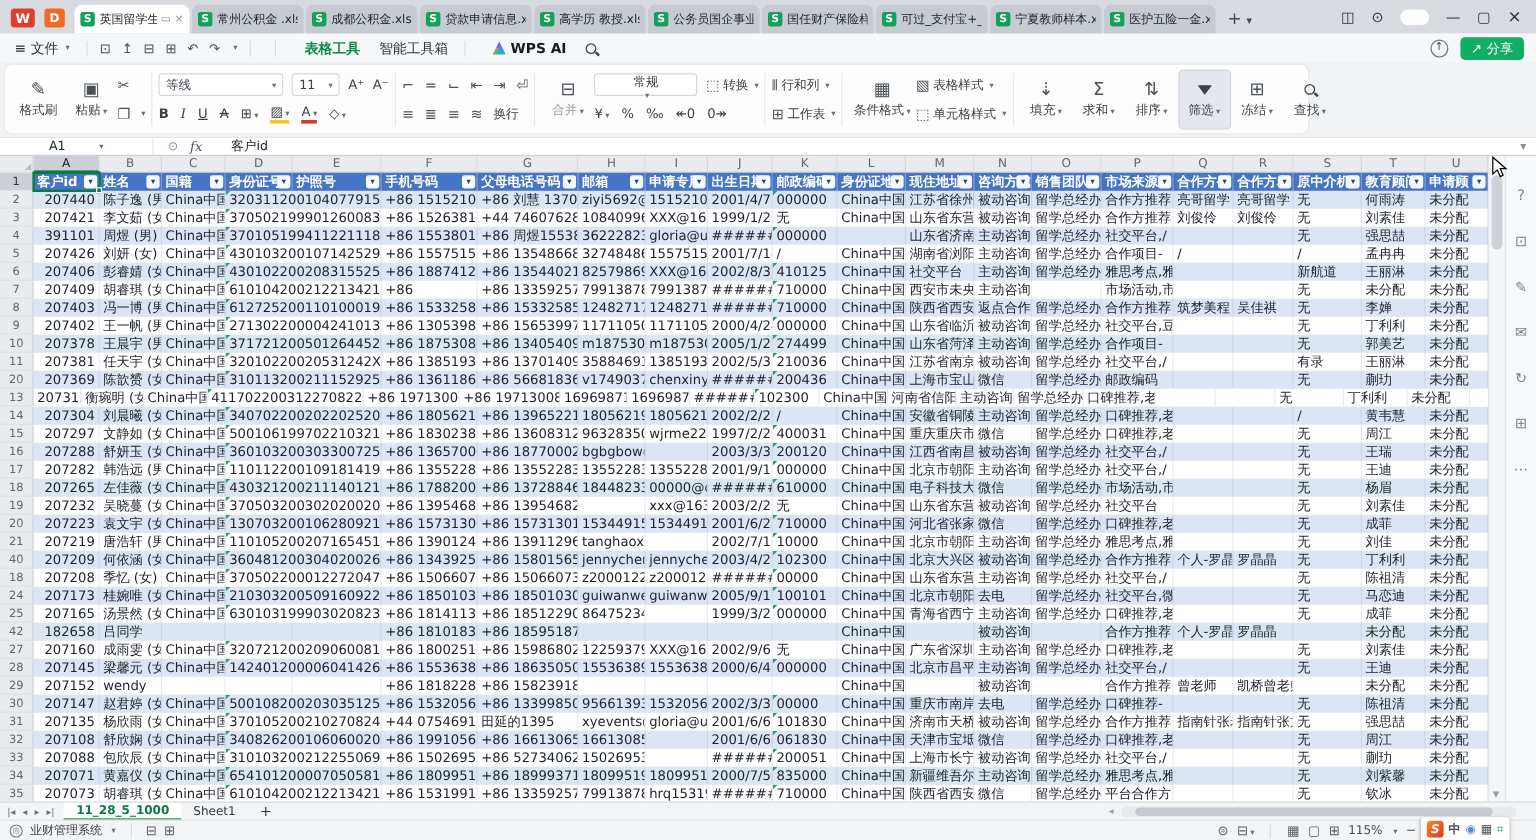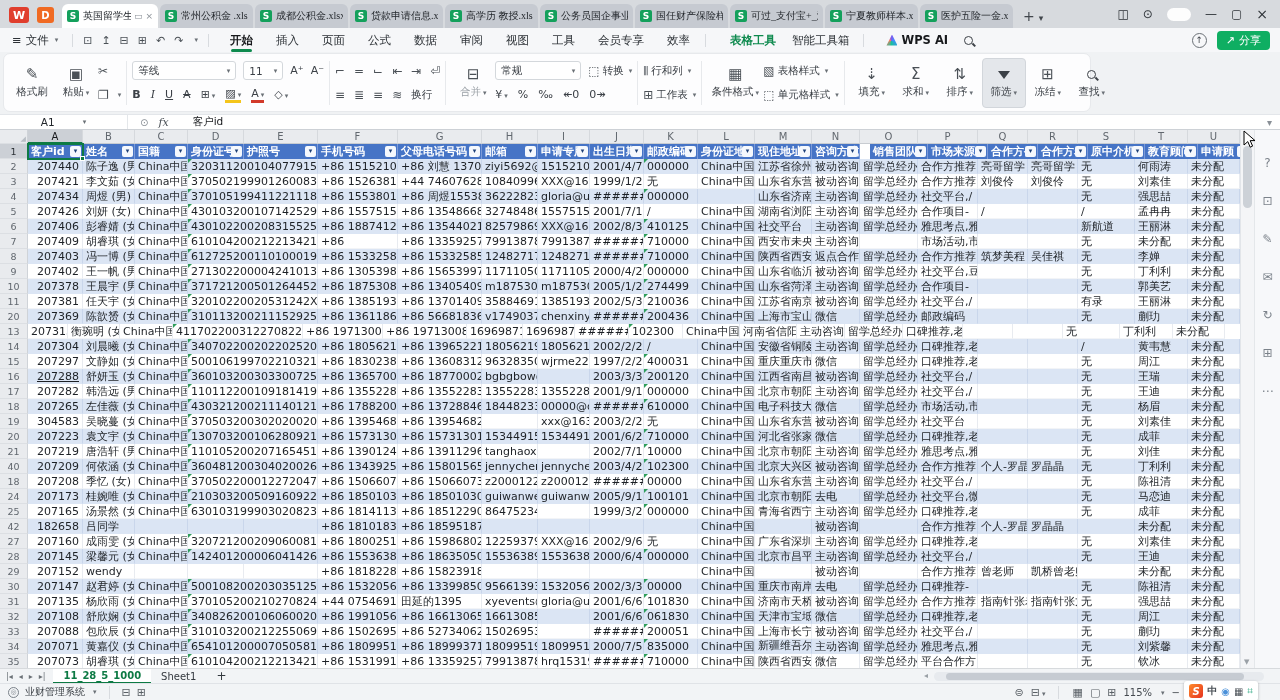--- a/index.html
+++ b/index.html
@@ -6,21 +6,21 @@
   html,body { width:1280px; height:700px; overflow:hidden; font-family:"DejaVu Sans","Liberation Sans",sans-serif; background:#f0f2f4; font-size:11px; color:#23272c; }
 
   
   .titlebar { position:absolute; left:0; top:0; width:1280px; height:28px; background:#d7dade; display:flex; align-items:flex-end; }
   .tb-logo { width:20px; height:16px; margin:0 4px 5px 9px; background:#e03e2d; border-radius:3px; color:#fff; font-weight:bold; font-size:11px; display:flex; align-items:center; justify-content:center; }
   .tb-promo { width:17px; height:16px; margin:0 8px 5px 4px; background:#f06a23; border-radius:3px; color:#fff; font-weight:bold; font-size:10px; display:flex; align-items:center; justify-content:center; }
   .doc-tabs { display:flex; height:24px; }
   .dtab { width:93px; height:24px; margin-right:2px; background:#c6cad1; border-radius:6px 6px 0 0; display:flex; align-items:center; padding:0 5px; font-size:10px; color:#23272c; overflow:hidden; white-space:nowrap; }
   .dtab.active { background:#fff; width:96px; }
   .dtab .sq { flex:none; width:12px; height:12px; background:#14a05c; color:#fff; border-radius:2px; font-size:9px; font-weight:bold; display:flex; align-items:center; justify-content:center; margin-right:4px; }
-  .dtab .lbl { flex:1 1 auto; overflow:hidden; text-overflow:clip; white-space:nowrap;font-family:Liberation Serif, serif; }
+  .dtab .lbl { flex:1 1 auto; overflow:hidden; text-overflow:clip; white-space:nowrap; }
   .dtab .mon,.dtab .cls { flex:none; color:#8a9097; font-size:9px; margin-left:3px; }
   .tab-add { margin:0 2px 4px 8px; font-size:14px; color:#41464c; }
   .tab-caret { margin:0 0 5px 2px; font-size:9px; color:#41464c; }
   .win-ctl { position:absolute; right:0; top:0; height:28px; display:flex; align-items:center; gap:14px; padding-right:12px; color:#2c3136; font-size:12px; }
   .win-pill { width:24px; height:13px; background:#fdfdfd; border-radius:7px; }
 
   
   .menubar { position:absolute; left:0; top:28px; width:1280px; height:24px; background:#f6f7f9; display:flex; align-items:center; font-size:11.5px; color:#2c3136; }
   .file-btn { display:flex; align-items:center; gap:4px; padding:0 8px 0 12px; }
   .vsep { width:1px; height:13px; background:#d8dbdf; margin:0 6px; }
@@ -183,32 +183,20 @@
   <div class="qicons">
     <span>⊡</span>
     <span>↥</span>
     <span>⊟</span>
     <span>⊞</span>
     <span>↶</span>
     <span>↷</span>
     <span class="caret">▾</span>
   </div>
   <div class="vsep"></div>
-  <ul class="menu-items" id="menuItems">
-      <li class="active">开始</li>
-      <li>插入</li>
-      <li>页面</li>
-      <li>公式</li>
-      <li>数据</li>
-      <li>审阅</li>
-      <li>视图</li>
-      <li>工具</li>
-      <li>会员专享</li>
-      <li>效率</li>
-    </ul>
   <div class="vsep" style="margin-left:14px;"></div>
   <div class="ctx-tab">表格工具</div>
   <div class="ctx-tab2">智能工具箱</div>
   <div class="vsep" style="margin-left:14px;"></div>
   <div class="ai-chip">
     <span class="ai-logo"></span>
     <span>WPS AI</span>
   </div>
   <span class="mag" style="margin-left:16px;"></span>
   <div class="mb-right">
@@ -284,21 +272,21 @@
           </span>
       </div>
     </div>
     <div class="rsep"></div>
     <div class="rbig ugly">
       <span class="ric ugly">⊟</span>
       <span class="rlb"><span>合并</span><span class="caret">▾</span></span>
     </div>
     <div class="gstack">
       <div class="rrow">
-        <div class="rsel" style="width:86px;">
+        <div class="rsel" style="width:86px;flex-direction:column;">
             <span>常规</span>
             <span class="caret">▾</span>
           </div>
         <span class="rsmall">
             <span class="ricn">⬚</span>
             <span>转换</span>
             <span class="caret">▾</span>
           </span>
       </div>
       <div class="rrow" style="gap:10px;">
@@ -420,21 +408,21 @@
       <div class="hcell" style="width: 74px;"><span>护照号</span><div class="flt">▾</div></div>
       <div class="hcell" style="width: 80px;"><span>手机号码</span><div class="flt">▾</div></div>
       <div class="hcell" style="width: 84px;"><span>父母电话号码</span><div class="flt">▾</div></div>
       <div class="hcell" style="width: 56px;"><span>邮箱</span><div class="flt">▾</div></div>
       <div class="hcell" style="width: 52px;"><span>申请专用</span><div class="flt">▾</div></div>
       <div class="hcell" style="width: 54px;"><span>出生日期</span><div class="flt">▾</div></div>
       <div class="hcell" style="width: 54px;"><span>邮政编码</span><div class="flt">▾</div></div>
       <div class="hcell" style="width: 57px;"><span>身份证地</span><div class="flt">▾</div></div>
       <div class="hcell" style="width: 57px;"><span>现住地址</span><div class="flt">▾</div></div>
       <div class="hcell" style="width: 48px;"><span>咨询方式</span><div class="flt">▾</div></div>
-      <div class="hcell" style="width: 58px; margin-left: 10px;"><span>销售团队</span><div class="flt">▾</div></div>
+      <div class="hcell" style="width: 58px;"><span>销售团队</span><div class="flt">▾</div></div>
       <div class="hcell" style="width: 60px;"><span>市场来源</span><div class="flt">▾</div></div>
       <div class="hcell" style="width: 50px;"><span>合作方公</span><div class="flt">▾</div></div>
       <div class="hcell" style="width: 50px;"><span>合作方名</span><div class="flt">▾</div></div>
       <div class="hcell" style="width: 57px;"><span>原中介机</span><div class="flt">▾</div></div>
       <div class="hcell" style="width: 53px;"><span>教育顾问</span><div class="flt">▾</div></div>
       <div class="hcell" style="width: 52px;"><span>申请顾</span><div class="flt">▾</div></div>
     </div>
     <div class="srow band">
       <div class="gcell">2</div>
       <div class="dcell ar" style="width: 55px;">207440</div>
@@ -476,21 +464,21 @@
       <div class="dcell" style="width: 58px;">留学总经办</div>
       <div class="dcell" style="width: 60px;">合作方推荐</div>
       <div class="dcell" style="width: 50px;">刘俊伶</div>
       <div class="dcell" style="width: 50px;">刘俊伶</div>
       <div class="dcell" style="width: 57px;">无</div>
       <div class="dcell" style="width: 53px;">刘素佳</div>
       <div class="dcell" style="width: 52px;">未分配</div>
     </div>
     <div class="srow band">
       <div class="gcell">4</div>
-      <div class="dcell ar" style="width: 55px;">207434</div>
+      <div class="dcell ar" style="width: 55px;">391101</div>
       <div class="dcell" style="width: 52px;">周煜 (男)</div>
       <div class="dcell" style="width: 53px;">China中国</div>
       <div class="dcell tri" style="width: 130px;">370105199411221118</div>
       <div class="dcell" style="width: 80px;">+86 15538019</div>
       <div class="dcell" style="width: 84px;">+86 周煜155380</div>
       <div class="dcell" style="width: 56px;">362228235</div>
       <div class="dcell" style="width: 52px;">gloria@uk</div>
       <div class="dcell" style="width: 54px;">#########</div>
       <div class="dcell tri" style="width: 54px;">000000</div>
       <div class="dcell" style="width: 57px;"></div>
@@ -752,21 +740,21 @@
       <div class="dcell" style="width: 58px;">留学总经办</div>
       <div class="dcell" style="width: 60px;">口碑推荐,老</div>
       <div class="dcell" style="width: 50px;"></div>
       <div class="dcell" style="width: 50px;"></div>
       <div class="dcell" style="width: 57px;">无</div>
       <div class="dcell" style="width: 53px;">周江</div>
       <div class="dcell" style="width: 52px;">未分配</div>
     </div>
     <div class="srow band">
       <div class="gcell">16</div>
-      <div class="dcell ar" style="width: 55px; text-decoration: underline;">207288</div>
+      <div class="dcell ar" style="width: 55px;">207288</div>
       <div class="dcell" style="width: 52px;">舒妍玉 (女</div>
       <div class="dcell" style="width: 53px;">China中国</div>
       <div class="dcell tri" style="width: 130px;">360103200303300725</div>
       <div class="dcell" style="width: 80px;">+86 13657006</div>
       <div class="dcell" style="width: 84px;">+86 1877000215</div>
       <div class="dcell" style="width: 56px;">bgbgbow@</div>
       <div class="dcell" style="width: 52px;"></div>
       <div class="dcell ar" style="width: 54px;">2003/3/30</div>
       <div class="dcell tri" style="width: 54px;">200120</div>
       <div class="dcell" style="width: 57px;">China中国</div>
@@ -821,21 +809,21 @@
       <div class="dcell" style="width: 58px;">留学总经办</div>
       <div class="dcell" style="width: 60px;">市场活动,市</div>
       <div class="dcell" style="width: 50px;"></div>
       <div class="dcell" style="width: 50px;"></div>
       <div class="dcell" style="width: 57px;">无</div>
       <div class="dcell" style="width: 53px;">杨眉</div>
       <div class="dcell" style="width: 52px;">未分配</div>
     </div>
     <div class="srow">
       <div class="gcell">19</div>
-      <div class="dcell ar" style="width: 55px;">304583</div>
+      <div class="dcell ar" style="width: 55px;">207232</div>
       <div class="dcell" style="width: 52px;">吴晓蔓 (女</div>
       <div class="dcell" style="width: 53px;">China中国</div>
       <div class="dcell tri" style="width: 130px;">370503200302020020</div>
       <div class="dcell" style="width: 80px;">+86 13954682</div>
       <div class="dcell" style="width: 84px;">+86 1395468251</div>
       <div class="dcell" style="width: 56px;"></div>
       <div class="dcell" style="width: 52px;">xxx@163.cc</div>
       <div class="dcell ar" style="width: 54px;">2003/2/2</div>
       <div class="dcell" style="width: 54px;">无</div>
       <div class="dcell" style="width: 57px;">China中国</div>
@@ -1179,21 +1167,21 @@
       <div class="dcell" style="width: 52px;">黄嘉仪 (女</div>
       <div class="dcell" style="width: 53px;">China中国</div>
       <div class="dcell tri" style="width: 130px;">654101200007050581</div>
       <div class="dcell" style="width: 80px;">+86 18099519</div>
       <div class="dcell" style="width: 84px;">+86 1899937166</div>
       <div class="dcell" style="width: 56px;">180995191</div>
       <div class="dcell" style="width: 52px;">180995191</div>
       <div class="dcell ar" style="width: 54px;">2000/7/5</div>
       <div class="dcell tri" style="width: 54px;">835000</div>
       <div class="dcell" style="width: 57px;">China中国</div>
-      <div class="dcell" style="width: 57px; font-family: Liberation Mono, monospace;">新疆维吾尔</div>
+      <div class="dcell" style="width: 57px;">新疆维吾尔</div>
       <div class="dcell" style="width: 48px;">主动咨询</div>
       <div class="dcell" style="width: 58px;">留学总经办</div>
       <div class="dcell" style="width: 60px;">雅思考点,雅</div>
       <div class="dcell" style="width: 50px;"></div>
       <div class="dcell" style="width: 50px;"></div>
       <div class="dcell" style="width: 57px;">无</div>
       <div class="dcell" style="width: 53px;">刘紫馨</div>
       <div class="dcell" style="width: 52px;">未分配</div>
     </div>
     <div class="srow">

